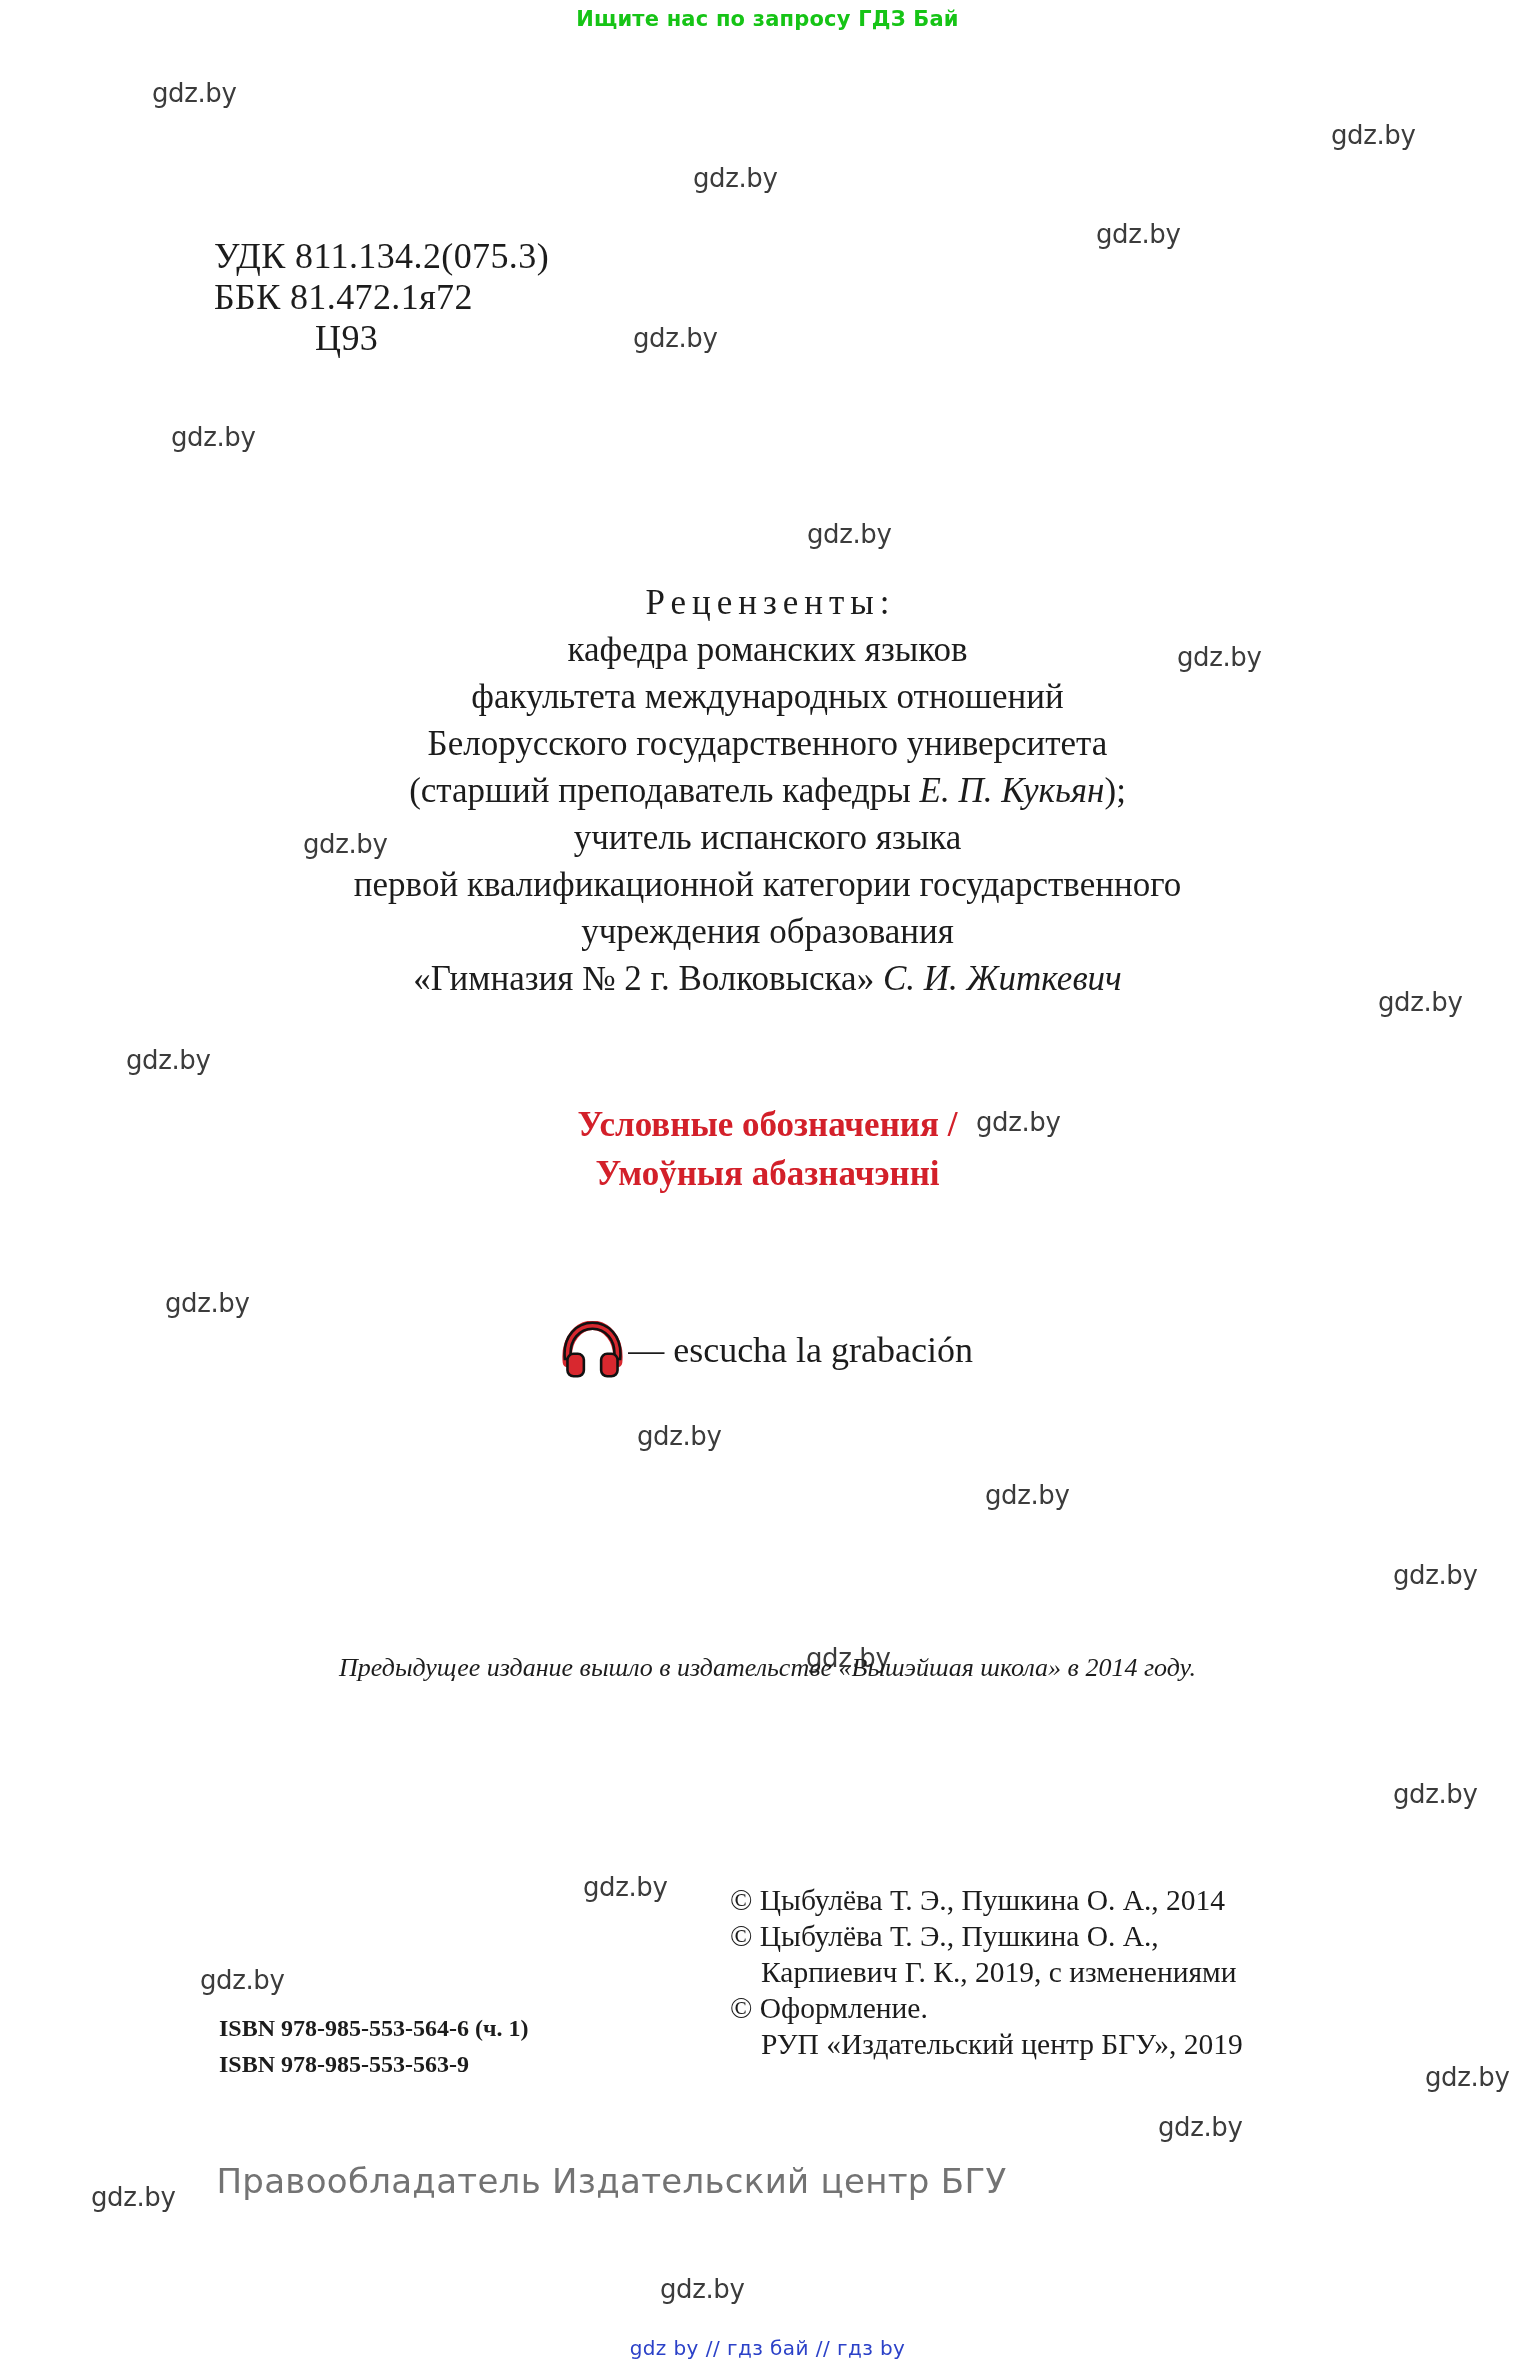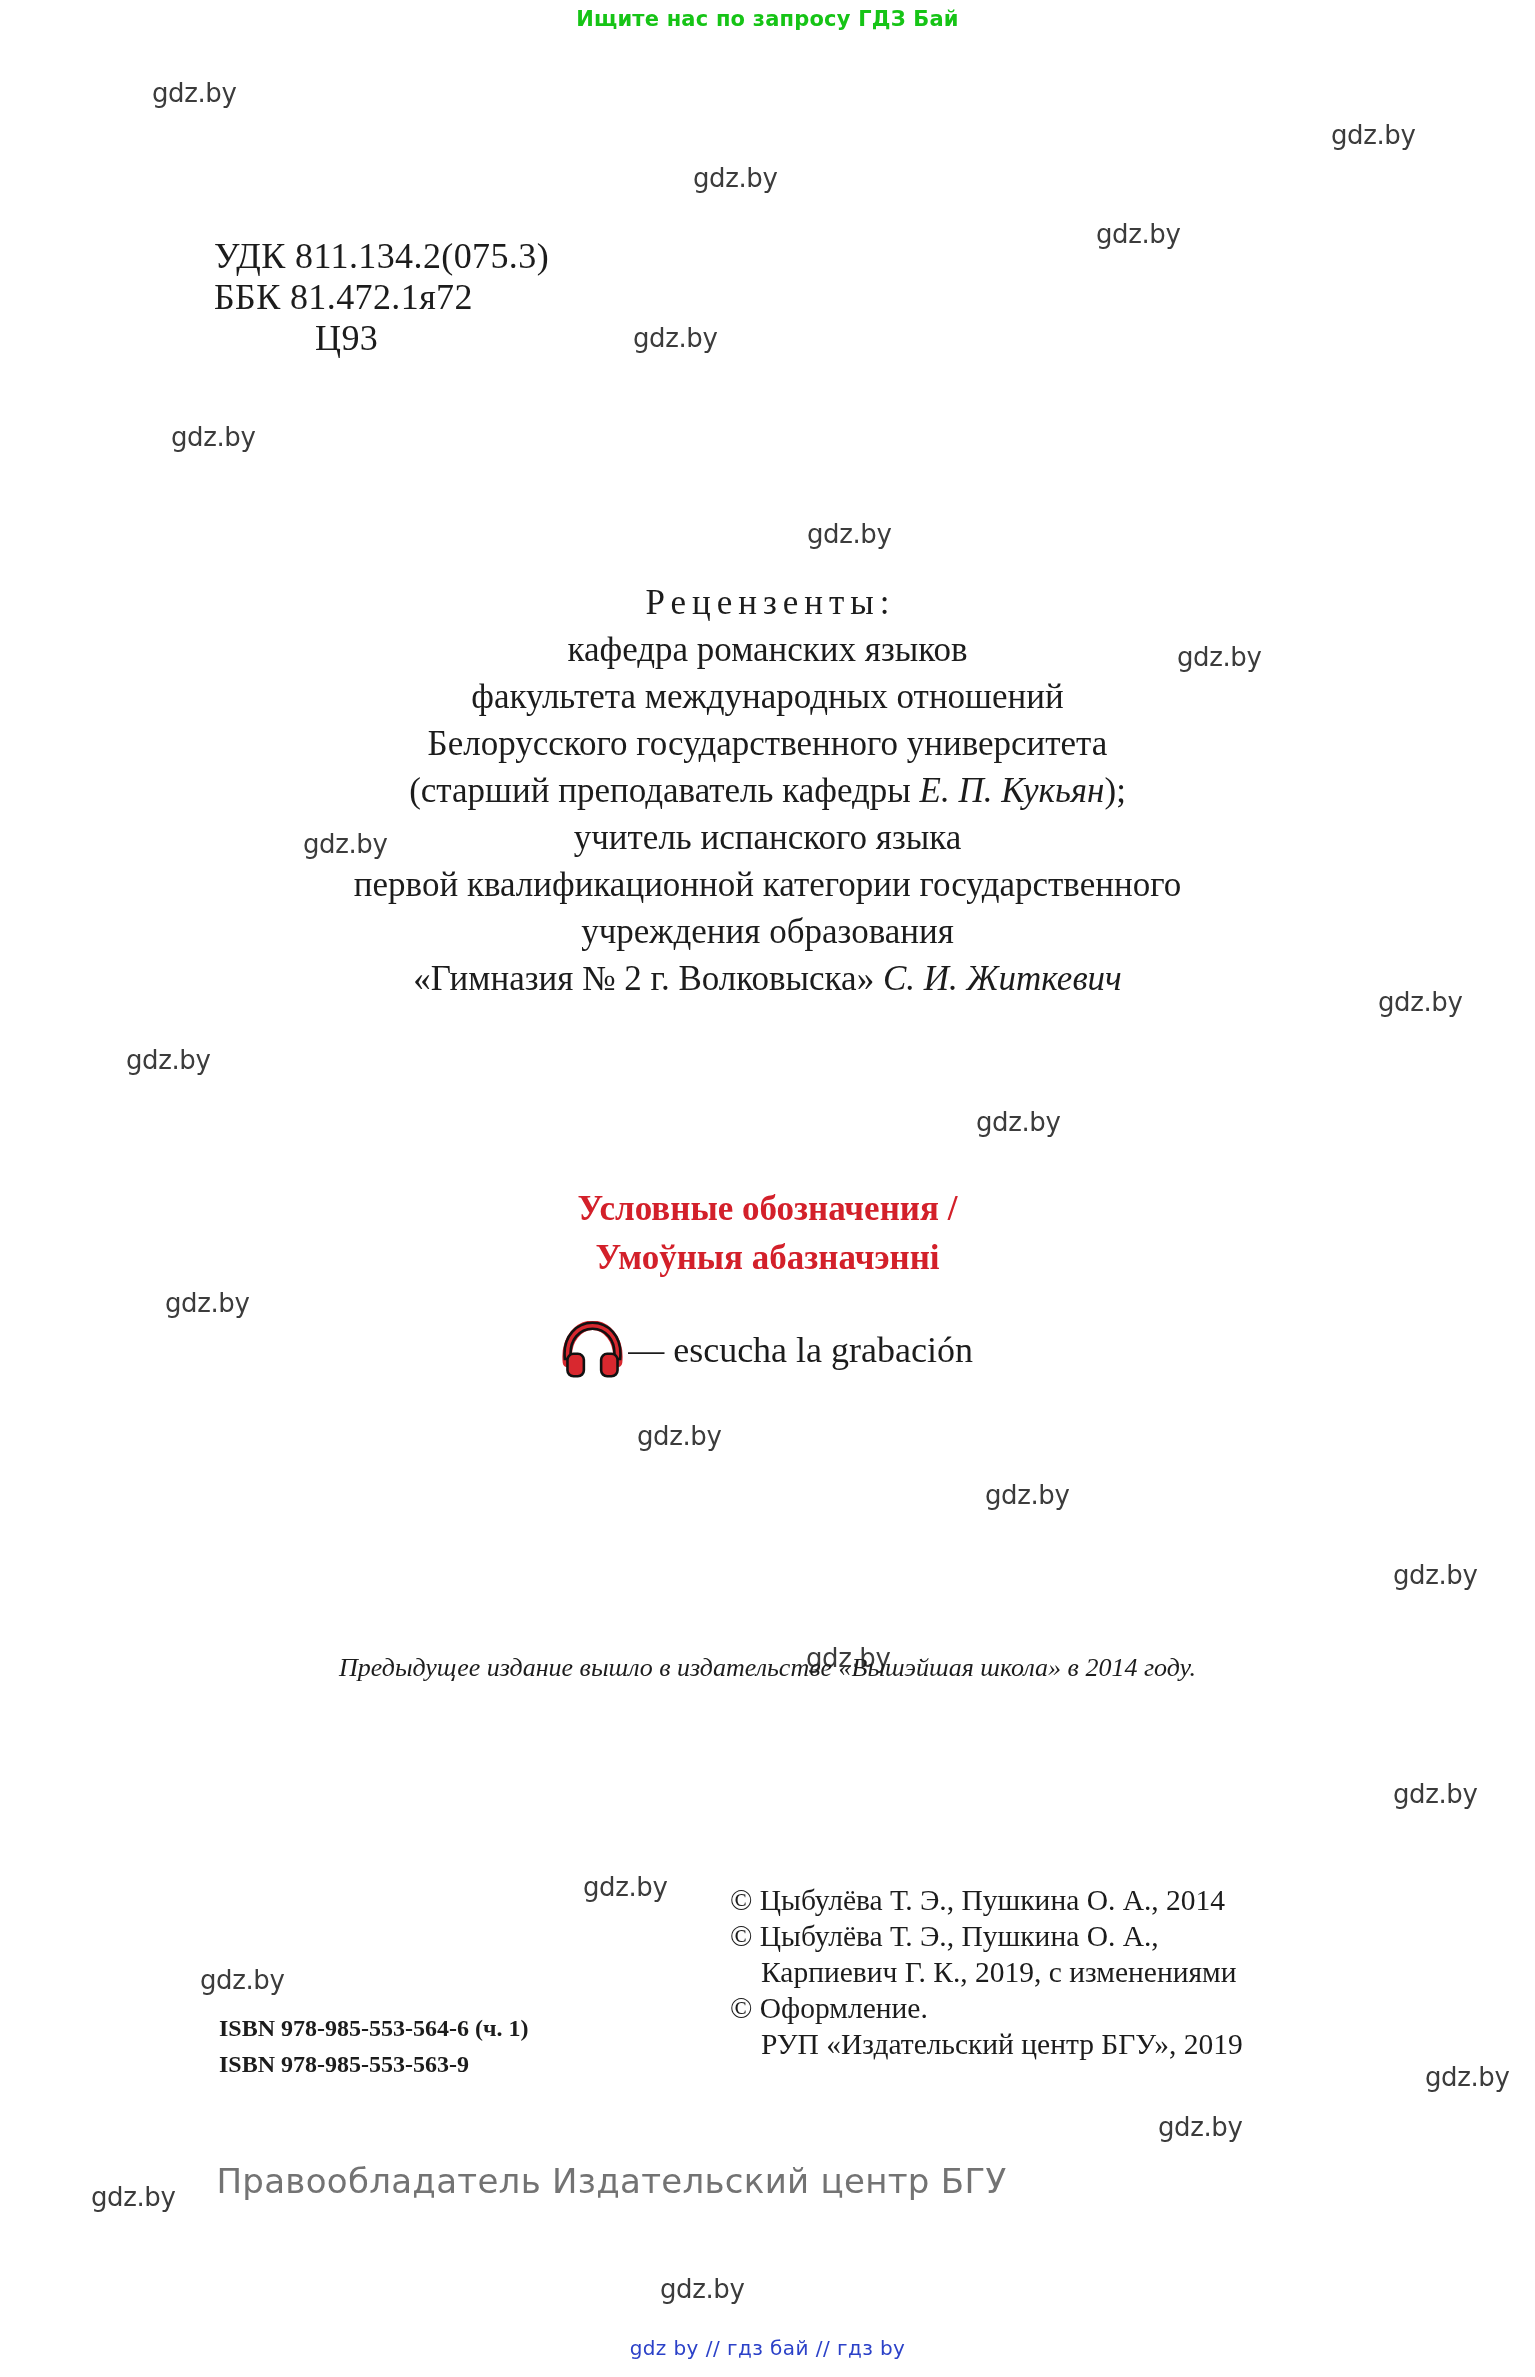--- a/index.html
+++ b/index.html
@@ -73,21 +73,21 @@
   }
   .reviewers em {
     font-style: italic;
     margin-top: 45px;
   }
 
   
   .symbols-heading {
     position: absolute;
     left: 0;
-    top: 1184px;
+    top: 1100px;
     width: 1535px;
     text-align: center;
     color: #d3202a;
     font-weight: bold;
     font-size: 35px;
     line-height: 49px;
   }
 
   
   .legend-row {

